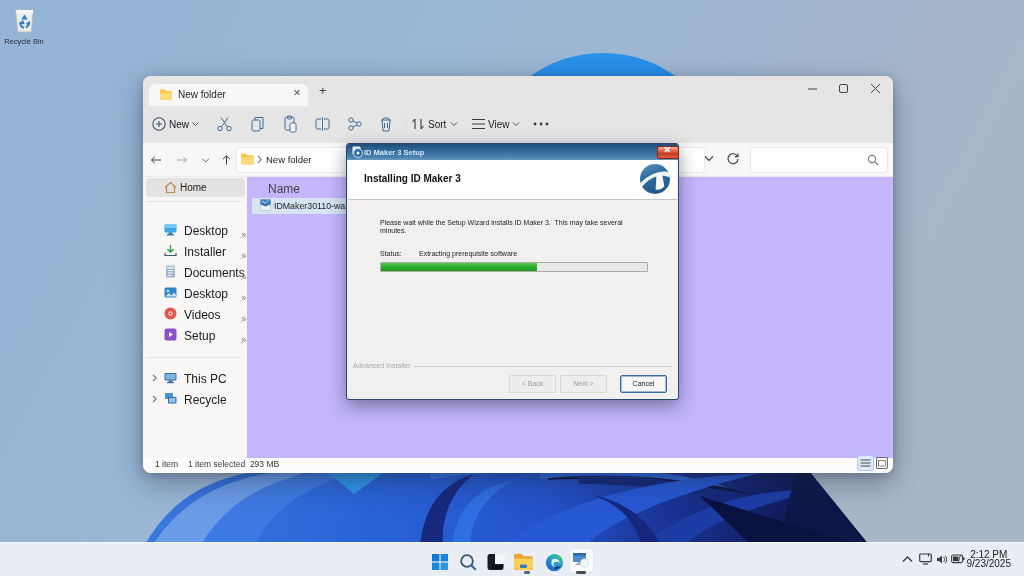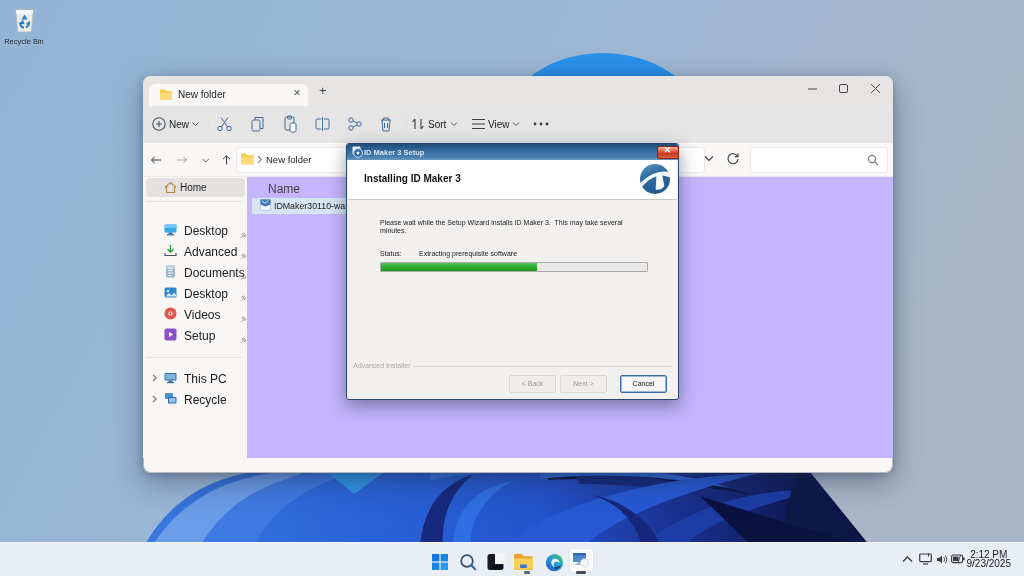--- a/index.html
+++ b/index.html
@@ -233,21 +233,21 @@
     <span class="lbl">Desktop</span>
             <span class="pin"><svg width="7" height="7" viewBox="0 0 8 8">
                 <path d="M1 7 L3.5 4.5 M3 2 l3 3 M4.5 1 l2.5 2.5 l-2 2 l-3 -3 Z" stroke="#888" fill="none" stroke-width="0.8"></path>
               </svg></span>
    </div>
    <div class="srow" style="top:64px">
     <svg class="ic" style="left:18px" viewBox="0 0 13 13">
               <path d="M6.5 1 v7 M3.5 5 l3 3.2 l3 -3.2" stroke="#2f9e44" fill="none" stroke-width="1.4"></path>
               <path d="M1 9 v2.5 h11 V9" stroke="#456" fill="none" stroke-width="1.2"></path>
             </svg>
-    <span class="lbl">Advanced</span>
+    <span class="lbl">Installer</span>
             <span class="pin"><svg width="7" height="7" viewBox="0 0 8 8">
                 <path d="M1 7 L3.5 4.5 M3 2 l3 3 M4.5 1 l2.5 2.5 l-2 2 l-3 -3 Z" stroke="#888" fill="none" stroke-width="0.8"></path>
               </svg></span>
    </div>
    <div class="srow" style="top:85px">
     <svg class="ic" style="left:18px" viewBox="0 0 13 13">
               <rect x="2" y="0.5" width="9" height="12" rx="1" fill="#9fb6ce"></rect>
               <rect x="2" y="0.5" width="9" height="3.5" rx="1" fill="#b9cde0"></rect>
               <path d="M4 3 h5 M4 5.5 h5 M4 8 h5 M4 10.5 h3" stroke="#ffffff" stroke-width="0.9"></path>
             </svg>
@@ -314,20 +314,32 @@
    </div>
   </div>
   <div style="position:absolute;left:125px;top:5px;font-size:12px;color:#444;">Name</div>
   <div style="position:absolute;left:109px;top:20.5px;width:97px;height:16px;background:#d7e4f2;"></div>
   <svg class="abs" style="left:117px;top:22px" width="11" height="12" viewBox="0 0 11 12">
           <rect x="0.5" y="0.5" width="10" height="11" rx="1" fill="#eef3f8" stroke="#9db5cc" stroke-width="0.6"></rect>
           <path d="M0.5 0.5 h10 v5 l-5 2 l-5 -2 Z" fill="#3c77b8"></path>
           <path d="M2 2 l3 2.2 L8.5 1.5" stroke="#fff" fill="none" stroke-width="0.8"></path>
         </svg>
   <div style="position:absolute;left:131px;top:23.5px;font-size:8.8px;color:#1b1b1b;white-space:nowrap;overflow:hidden;width:77px;">IDMaker30110-ware</div>
+ </div>
+ <div id="statusbar">
+  <span style="position:absolute;left:12px;top:1px;">1 item</span>
+  <span style="position:absolute;left:45px;top:1px;">1 item selected&nbsp;&nbsp;293 MB</span>
+  <svg class="abs" style="left:714px;top:-3px" width="17" height="16">
+          <rect x="0.5" y="0.5" width="16" height="15" rx="2" fill="#ddeafb" stroke="#9cc0e8" stroke-width="0.8"></rect>
+          <path d="M3.5 5 h10 M3.5 8 h10 M3.5 11 h10" stroke="#4a4a4a" stroke-width="1.2"></path>
+        </svg>
+  <svg class="abs" style="left:733px;top:-1px" width="12" height="12">
+          <rect x="0.5" y="0.5" width="11" height="11" rx="1.5" fill="none" stroke="#6b6b6b" stroke-width="1.1"></rect>
+          <rect x="2.5" y="3.5" width="7" height="5.5" fill="none" stroke="#6b6b6b" stroke-width="0.8"></rect>
+        </svg>
  </div>
 </div>
 
 <div id="dlg">
  <div id="dlgtitle">
         <span class="t">ID Maker 3 Setup</span>
   <svg class="abs" style="left:5px;top:2px" width="11" height="12" viewBox="0 0 11 12">
           <rect x="0.5" y="0.5" width="8" height="8" rx="1" fill="#e8eef4"></rect>
           <circle cx="6" cy="7" r="4.4" fill="#2d6ca6" stroke="#cfe0ee" stroke-width="1"></circle>
           <circle cx="6" cy="7" r="1.5" fill="#fff"></circle>

